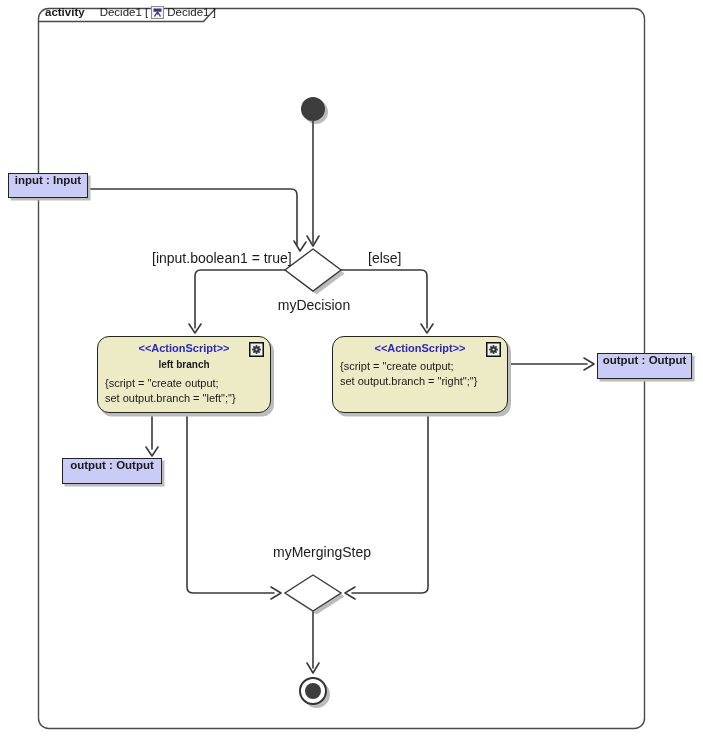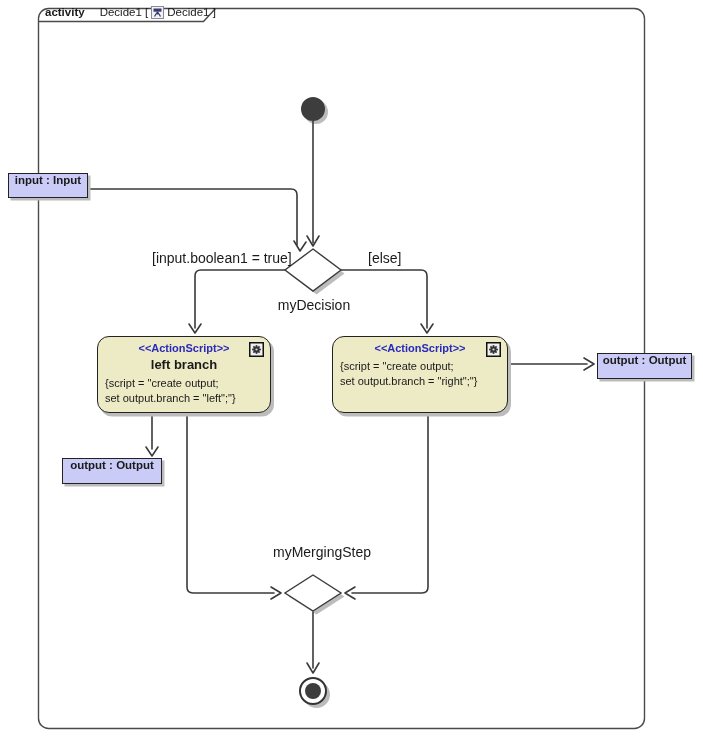--- a/index.html
+++ b/index.html
@@ -29,21 +29,21 @@
     display:flex; justify-content:center;
     font-weight:bold; font-size:11.5px;
   }
 
   .action {
     position:absolute; background:var(--node,#EDEAC6); border:1.4px solid #222;
     border-radius:12px; box-shadow:3px 3.5px 0 var(--shadow,#b8b8b8);
     font-size:11px; padding-top:4px; box-sizing:border-box;
   }
   .stereo { text-align:center; font-weight:bold; color:var(--accent,#2929BD); height:15px; line-height:15px; }
-  .aname  { text-align:center; font-weight:bold; font-size:13px; height:16px; line-height:16px; margin-top:1px; }
+  .aname  { text-align:center; font-weight:bold; font-size:10px; height:16px; line-height:16px; margin-top:1px; }
   .script { padding:3px 7px 0 7px; line-height:15px; white-space:nowrap; }
   .gear   { position:absolute; top:5px; right:6px; width:15px; height:15px; }
 
   .lbl { position:absolute; font-size:14px; white-space:nowrap; }
   .lbl.center { text-align:center; }
 </style>
 </head>
 <body>
 
 <div class="canvas">

